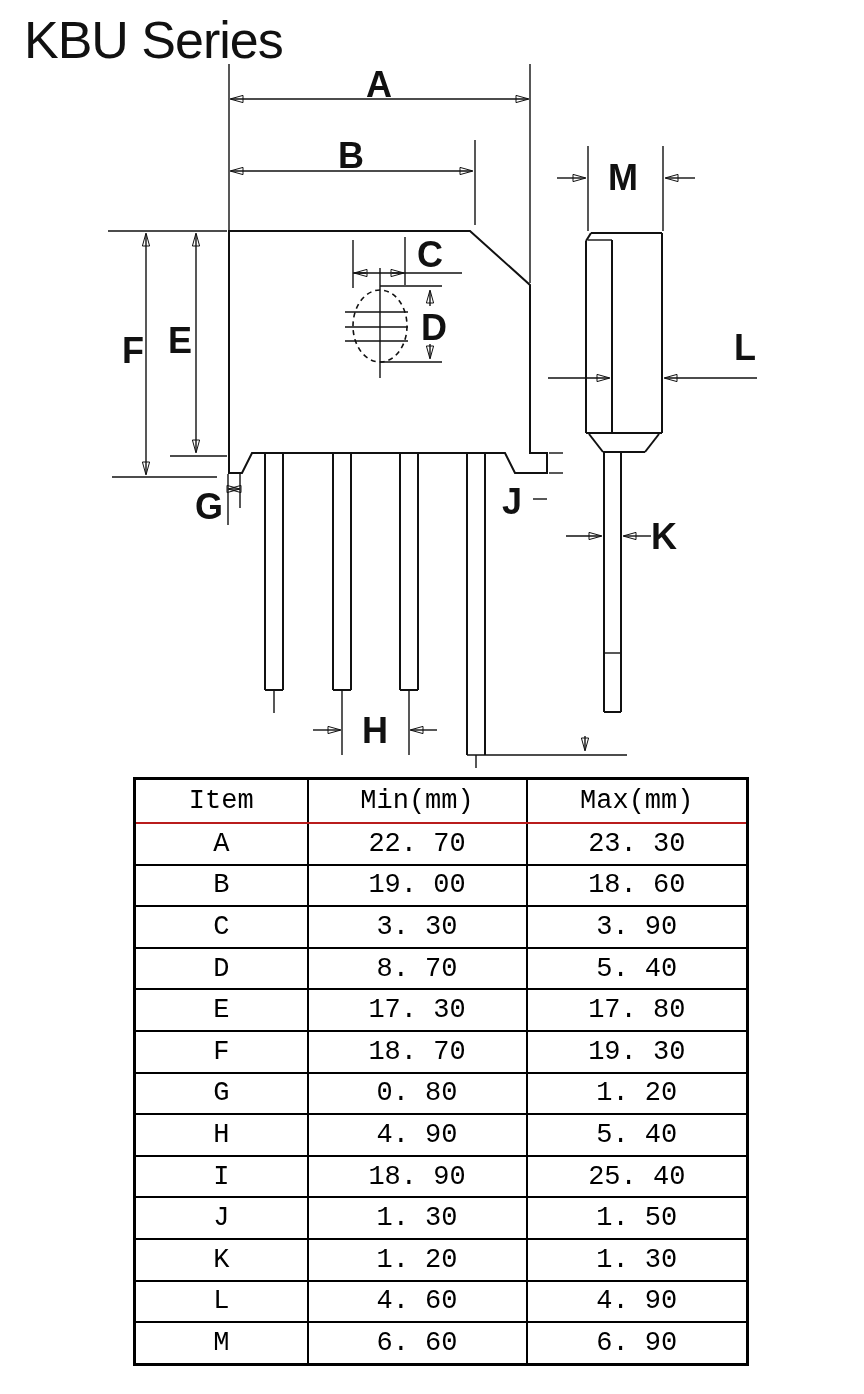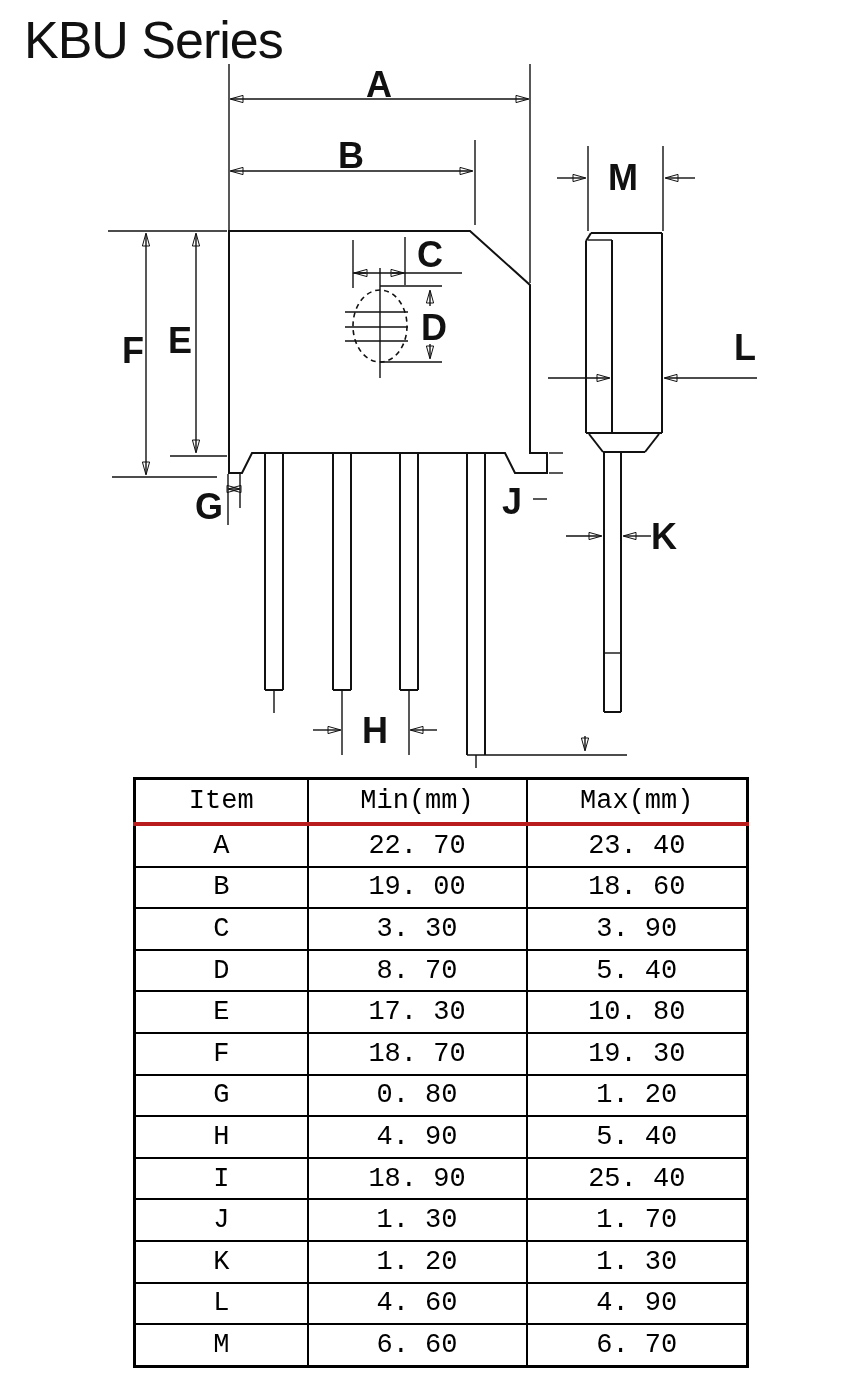--- a/index.html
+++ b/index.html
@@ -11,21 +11,21 @@
   .drawing line,.drawing path,.drawing ellipse{stroke:#111;fill:none;}
   .outline{stroke-width:2;}
   .thin{stroke-width:1.4;}
   .dim-label{font-family:"Liberation Sans", sans-serif;font-size:36px;font-weight:700;
              fill:#111;text-anchor:middle;stroke:none;}
   .dim-table{position:absolute;left:133px;top:777px;width:613px;border-collapse:collapse;
              table-layout:fixed;background:#fff;border:3px solid #000;
              font-family:"Liberation Mono", monospace;font-size:27px;color:#000;}
   .dim-table th,.dim-table td{border:2px solid #000;text-align:center;vertical-align:middle;
              padding:0;font-weight:400;white-space:pre;}
-  .dim-table thead th{height:42px;border-bottom:4px solid #b91c1c;}
+  .dim-table thead th{height:42px;border-bottom:2px solid #b91c1c;}
   .dim-table td{height:39.6px;}
 </style>
 </head>
 <body>
 
 <div class="canvas">
 
   <div class="page-title">KBU Series</div>
 
   <svg class="drawing" width="864" height="780" viewBox="0 0 864 780">
@@ -192,41 +192,41 @@
       <tr>
         <th>Item</th>
         <th>Min(mm)</th>
         <th>Max(mm)</th>
       </tr>
     </thead>
     <tbody>
         <tr>
           <td>A</td>
           <td>22. 70</td>
-          <td>23. 40</td>
+          <td>23. 30</td>
         </tr>
         <tr>
           <td>B</td>
           <td>19. 00</td>
           <td>18. 60</td>
         </tr>
         <tr>
           <td>C</td>
           <td>3. 30</td>
           <td>3. 90</td>
         </tr>
         <tr>
           <td>D</td>
           <td>8. 70</td>
           <td>5. 40</td>
         </tr>
         <tr>
           <td>E</td>
           <td>17. 30</td>
-          <td>10. 80</td>
+          <td>17. 80</td>
         </tr>
         <tr>
           <td>F</td>
           <td>18. 70</td>
           <td>19. 30</td>
         </tr>
         <tr>
           <td>G</td>
           <td>0. 80</td>
           <td>1. 20</td>
@@ -237,33 +237,33 @@
           <td>5. 40</td>
         </tr>
         <tr>
           <td>I</td>
           <td>18. 90</td>
           <td>25. 40</td>
         </tr>
         <tr>
           <td>J</td>
           <td>1. 30</td>
-          <td>1. 70</td>
+          <td>1. 50</td>
         </tr>
         <tr>
           <td>K</td>
           <td>1. 20</td>
           <td>1. 30</td>
         </tr>
         <tr>
           <td>L</td>
           <td>4. 60</td>
           <td>4. 90</td>
         </tr>
         <tr>
           <td>M</td>
           <td>6. 60</td>
-          <td>6. 70</td>
+          <td>6. 90</td>
         </tr>
       </tbody>
   </table>
 
 </div>
 
 </body></html>

